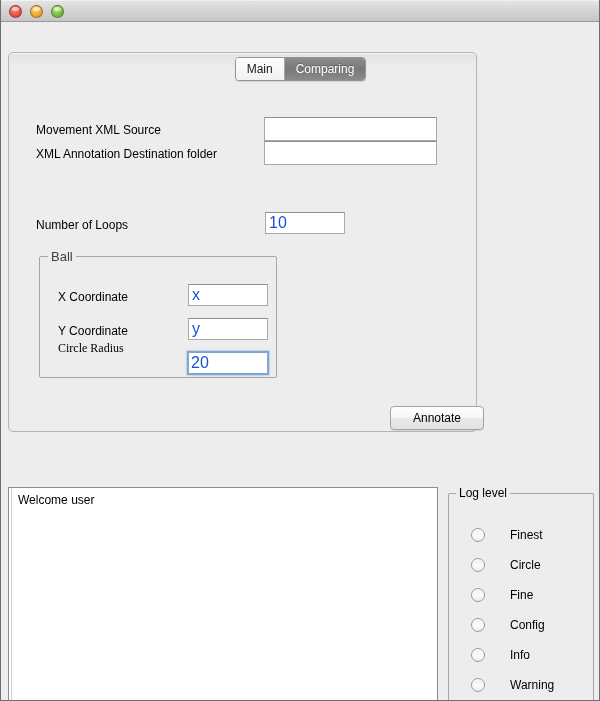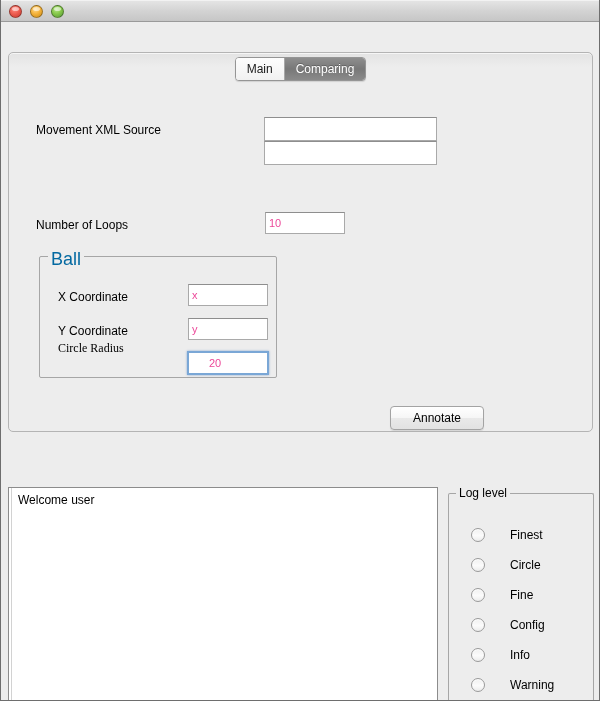--- a/index.html
+++ b/index.html
@@ -118,21 +118,21 @@
   .tab.selected {
     background: linear-gradient(to bottom, #8e8e8e 0%, #787878 50%, #8a8a8a 100%);
     color: #ffffff;
     text-shadow: 0 -1px 0 rgba(0,0,0,0.25);
   }
 
   .tabbody {
     position: absolute;
     left: 0;
     top: 11px;
-    width: 585px;
+    width: 469px;
     height: 380px;
     box-sizing: border-box;
     border: 1px solid #b4b4b4;
     border-radius: 5px;
     background: linear-gradient(to bottom, #e3e3e3 0%, #ededed 14px, #ededed 100%);
     box-shadow: inset 0 1px 0 #f6f6f6;
     z-index: 1;
   }
 
   
@@ -142,47 +142,47 @@
     color: #000;
     white-space: nowrap;
   }
   .tf {
     position: absolute;
     box-sizing: border-box;
     background: #ffffff;
     border: 1px solid #a9a9a9;
     border-top-color: #8e8e8e;
     font-family: "Liberation Sans", sans-serif;
-    font-size: 11px;
-    color: #ec4899;
+    font-size: 16px;
+    color: #1d4ed8;
     padding: 0 3px;
     outline: none;
     line-height: 1;
   }
   .tf.focused {
     border: 2px solid #7aa7d6;
     box-shadow: 0 0 2px rgba(90,140,200,0.7);
-    padding: 0 20px;
+    padding: 0 2px;
   }
 
   
   .groupbox {
     position: absolute;
     box-sizing: border-box;
     border: 1px solid #a6a6a6;
     border-radius: 2px;
   }
   .groupbox > .gb-title {
     position: absolute;
     top: -8px;
     left: 8px;
     background: #ededed;
     padding: 0 3px;
-    font-size: 18px;
-    color: #0369a1;
+    font-size: 13px;
+    color: #404040;
   }
 
   
   .btn {
     position: absolute;
     box-sizing: border-box;
     background: linear-gradient(to bottom, #ffffff 0%, #f6f6f6 48%, #e9e9e9 52%, #e2e2e2 100%);
     border: 1px solid #a3a3a3;
     border-radius: 4px;
     font-family: "Liberation Sans", sans-serif;
@@ -303,20 +303,21 @@
 
   <div class="content">
 
     <div class="tabbedpane">
 
       <div class="tabbody">
 
         <div class="lbl" style="left:27px; top:70px;">Movement XML Source</div>
         <input class="tf" style="left: 255px; top: 64px; width: 173px; height: 24px;" type="text" value="">
 
+        <div class="lbl" style="left:27px; top:94px;">XML Annotation Destination folder</div>
         <input class="tf" style="left: 255px; top: 88px; width: 173px; height: 24px;" type="text" value="">
 
         <div class="lbl" style="left:27px; top:165px;">Number of Loops</div>
         <input class="tf" style="left: 256px; width: 80px; height: 22px; top: 159px;" type="text" value="10">
 
         <div class="groupbox" style="left:30px; top:203px; width:238px; height:122px;">
           <span class="gb-title">Ball</span>
 
           <div class="lbl" style="left:18px; top:33px;">X Coordinate</div>
           <input class="tf" style="left: 148px; top: 27px; width: 80px; height: 22px;" type="text" value="x">

